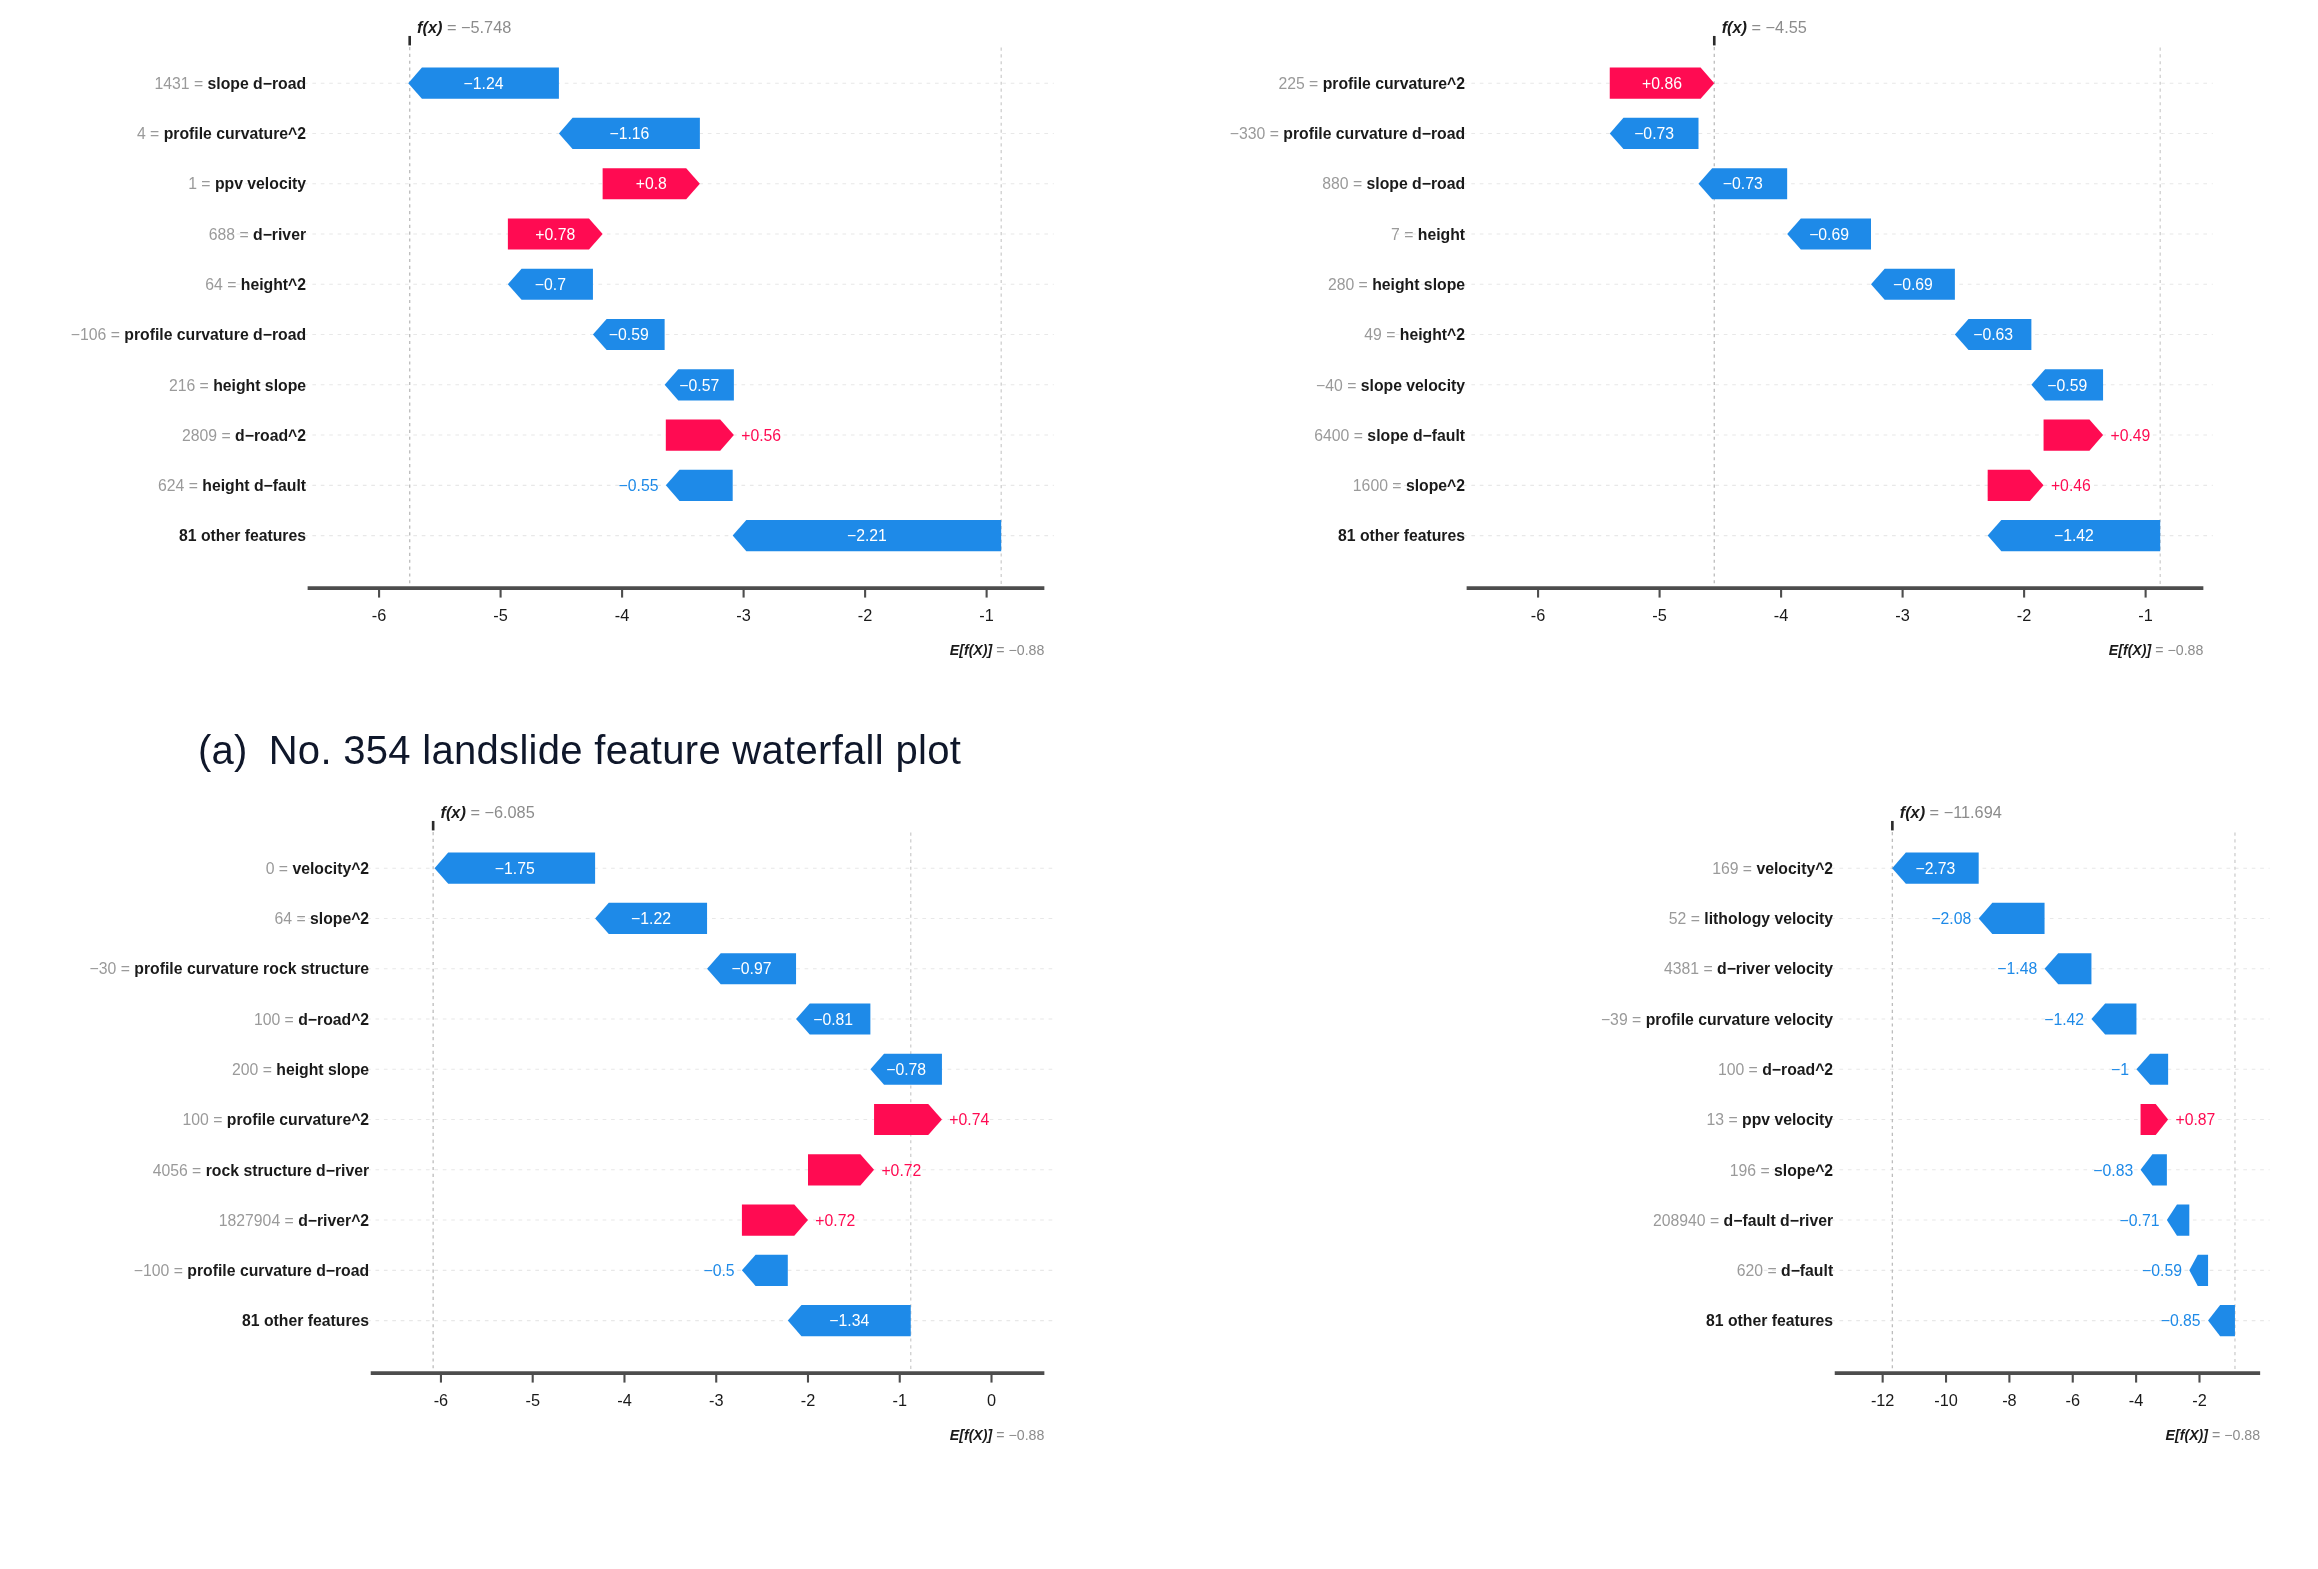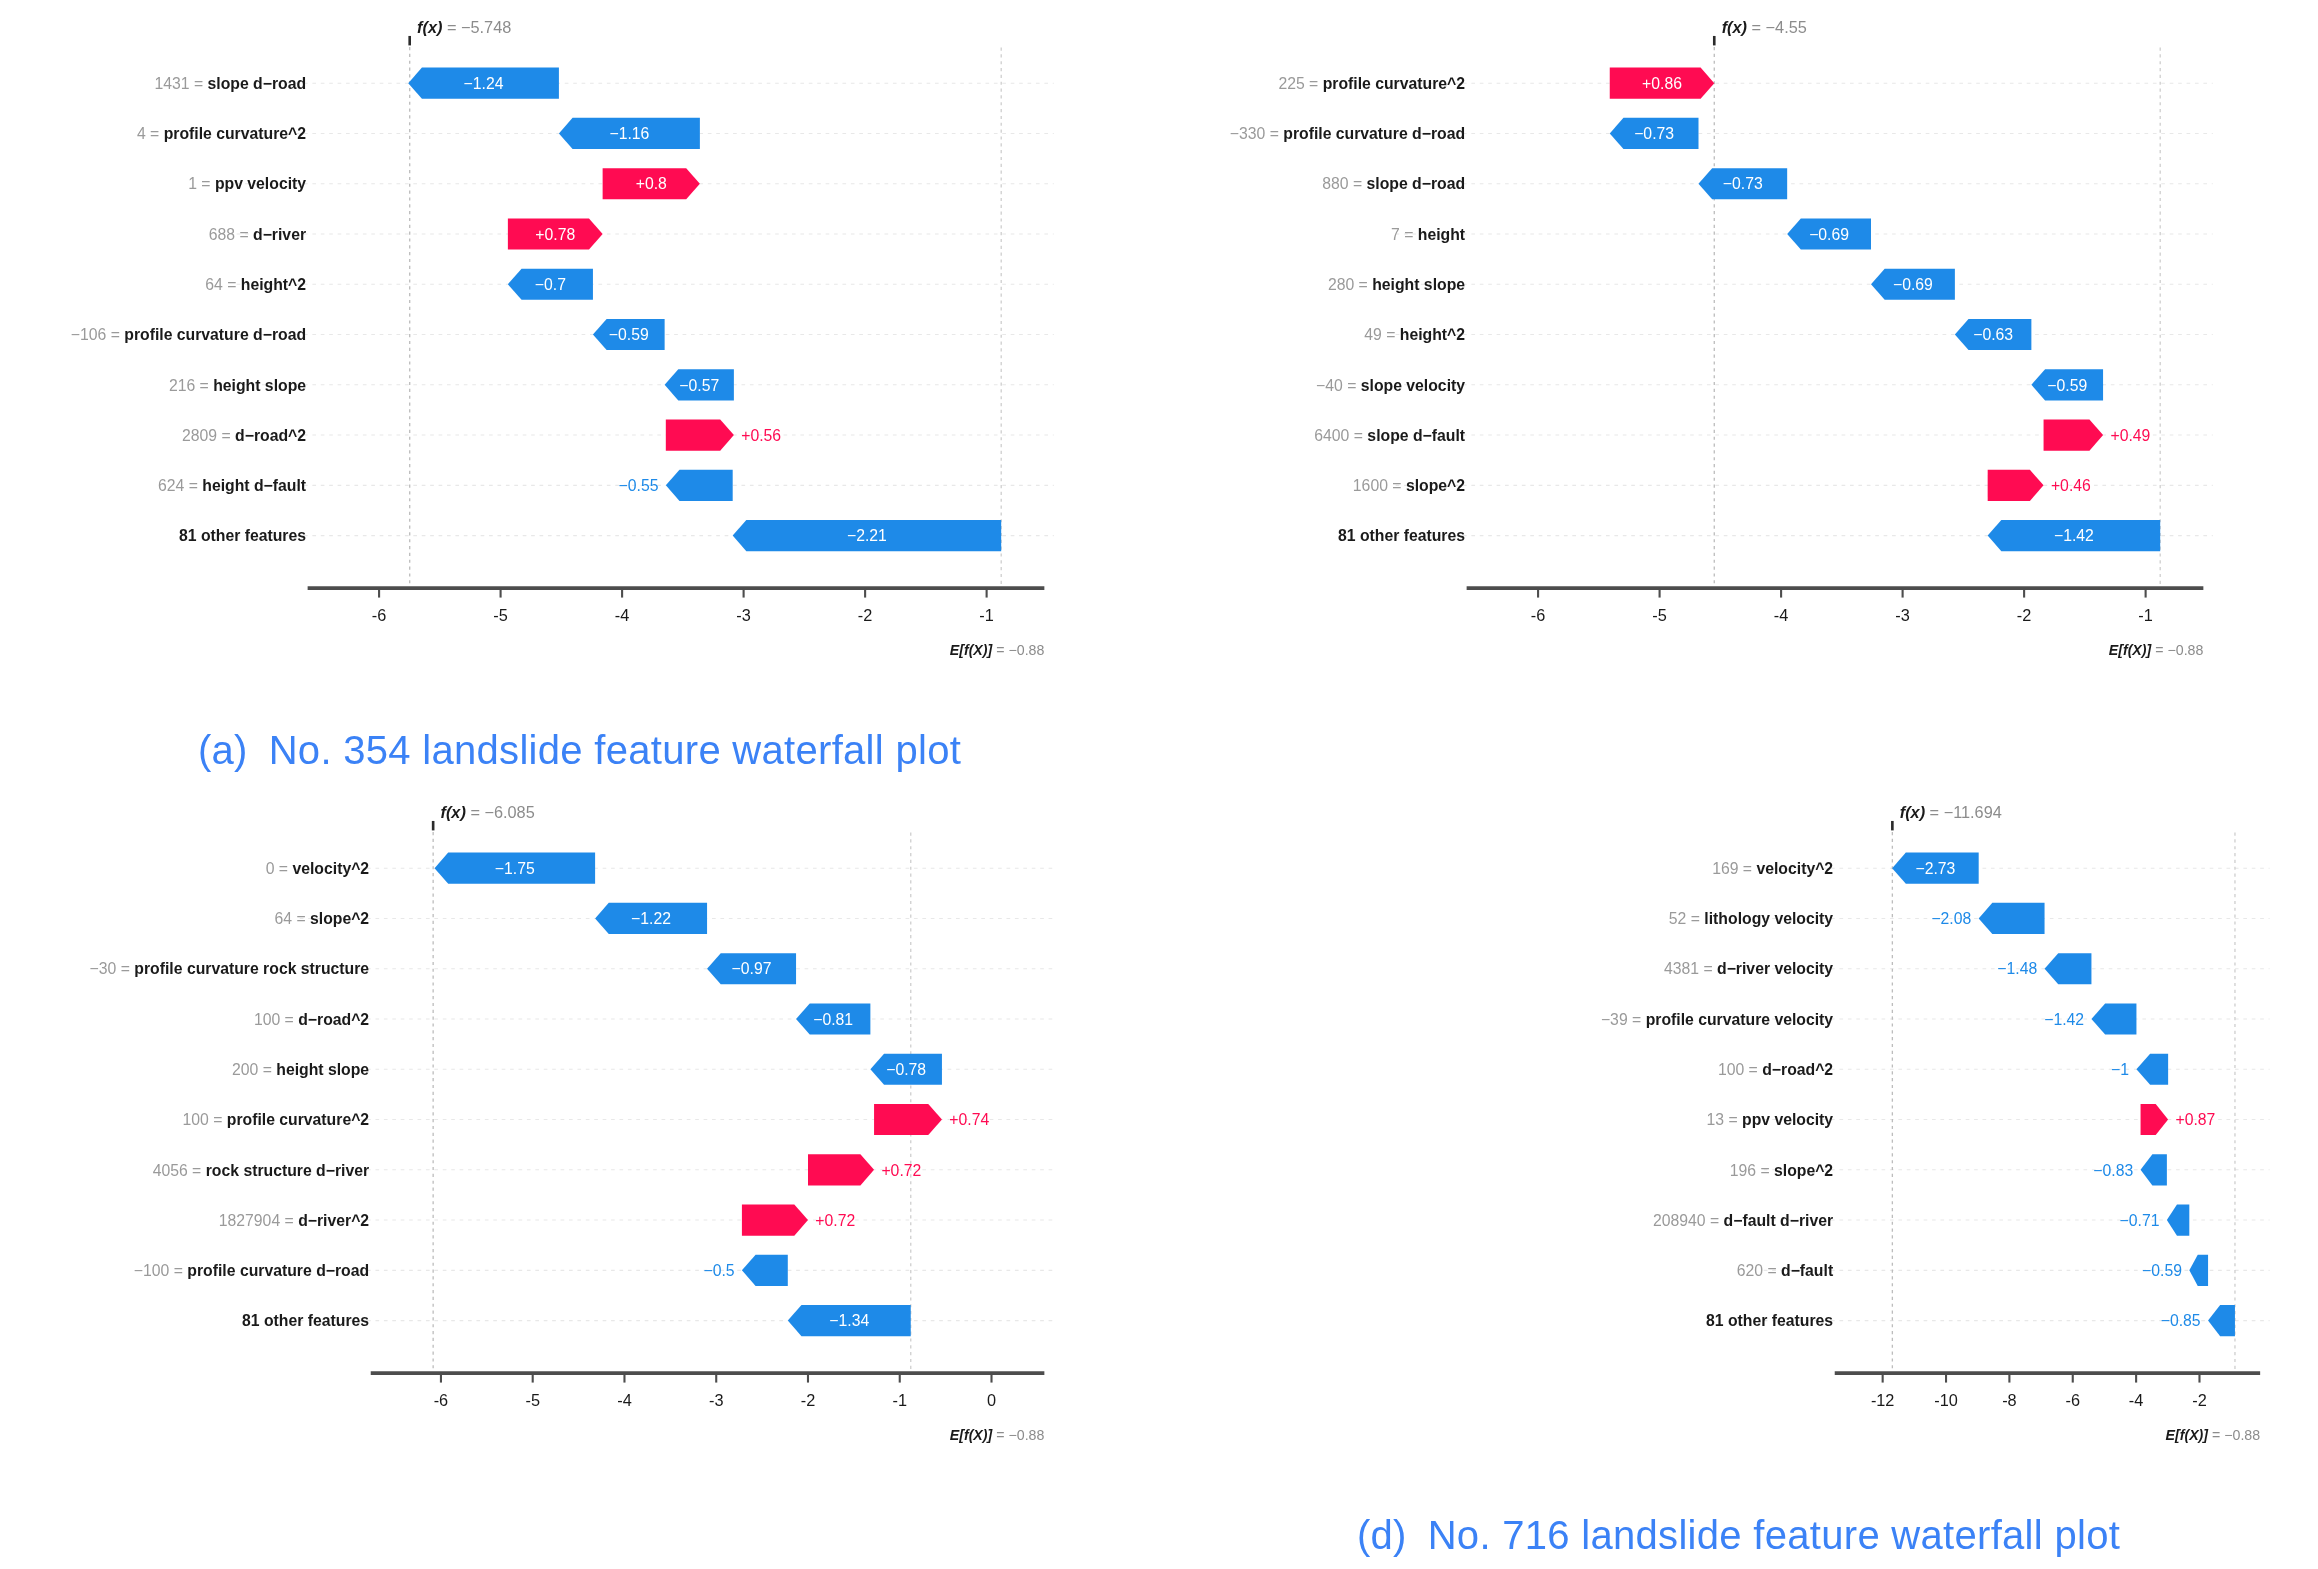--- a/index.html
+++ b/index.html
@@ -8,21 +8,21 @@
     font-family:"Liberation Sans","DejaVu Sans",sans-serif;
     -webkit-font-smoothing:antialiased;
     overflow:hidden;
   }
   .figure{width:2319px;height:1570px;display:flex;flex-wrap:wrap;}
   .panel{width:1159px;height:785px;position:relative;box-sizing:border-box;}
   .plot{position:absolute;left:0;top:0;width:1159px;height:684px;}
   .plot svg{display:block;width:1159px;height:684px;}
   .caption{
     position:absolute;left:0;bottom:11.6px;width:1159px;
-    text-align:center;color:#3b82f6;
+    text-align:center;color:#0f172a;
     font-size:40px;font-weight:400;letter-spacing:0.3px;
     white-space:nowrap;
   }
   .caption .cap-tag{margin-right:21px;}
   text{font-family:"Liberation Sans","DejaVu Sans",sans-serif;}
   .t-featval{fill:#9a9a9a;font-size:30px;}
   .t-featname{fill:#1a1a1a;font-size:30px;font-weight:700;}
   .t-fx-lab{fill:#1a1a1a;font-size:31px;font-style:italic;font-weight:700;}
   .t-fx-val{fill:#8c8c8c;font-size:31px;}
   .t-efx-lab{fill:#1a1a1a;font-size:27px;font-style:italic;font-weight:700;}
@@ -341,19 +341,16 @@
             <text x="1978.617283950617" y="1180" text-anchor="middle" class="t-tick">-2</text>
           </g>
           <g>
             <text x="1408.5837037037036" y="62" text-anchor="start"><tspan class="t-fx-lab">f(x)</tspan><tspan class="t-fx-val"> = </tspan><tspan class="t-fx-val">−11.694</tspan></text>
           </g>
           <g>
             <text x="2094" y="1246" text-anchor="end"><tspan class="t-efx-lab">E[f(X)]</tspan><tspan class="t-efx-val"> = </tspan><tspan class="t-efx-val">−0.88</tspan></text>
           </g>
         </svg>
       </div>
-    <div class="caption">
-      <span class="cap-tag">(d)</span><span>No. 716 landslide feature waterfall plot</span>
-    </div>
   </div>
 
 </div>
 
 
 </body></html>

